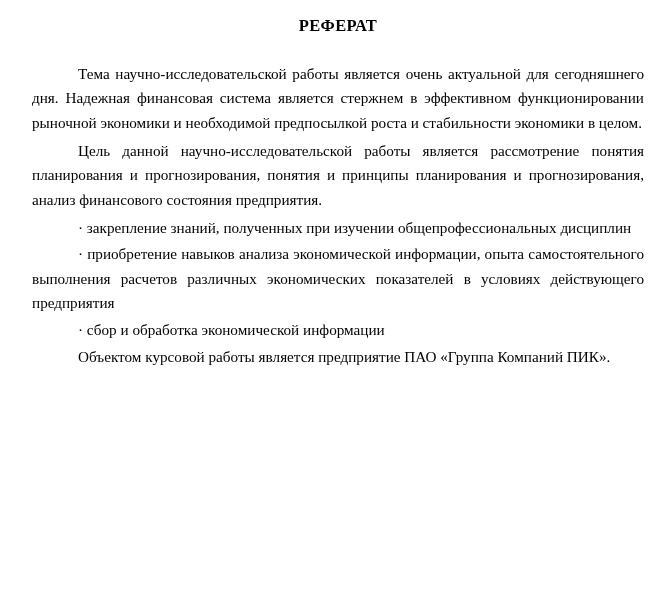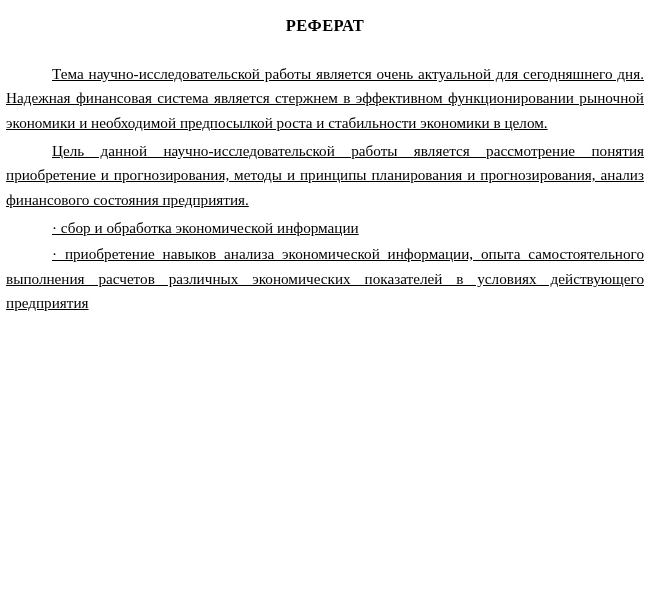--- a/index.html
+++ b/index.html
@@ -11,60 +11,61 @@
     width: 666px;
     height: 595px;
     font-family: "Liberation Serif", serif;
     color: #000000;
     overflow: hidden;
   }
   .page {
     width: 666px;
     height: 595px;
     box-sizing: border-box;
-    padding: 10px 22px 0 6px;
+    padding: 10px 22px 0 32px;
     background: #ffffff;
   }
   .doc-title {
     text-align: center;
     font-weight: bold;
     font-size: 16.5px;
     letter-spacing: 0.4px;
     margin: 6px 0 0 0;
     line-height: 1.2;
   }
   .body-block {
     margin-top: 26px;
   }
   p.para {
     margin: 0 0 0 0;
     font-size: 15.2px;
     line-height: 1.62;
     text-align: justify;
     text-justify: inter-word;
     text-indent: 46px;
-    text-decoration: underline;
   }
   p.para.bullet {
     text-indent: 46px;
   }
   p.para + p.para {
     margin-top: 2px;
   }
   .gap-small { height: 3px; }
 </style>
 </head>
 <body>
 
 <div class="page">
 
   <div class="doc-title">РЕФЕРАТ</div>
 
   <div class="body-block">
     <p class="para">Тема научно-исследовательской работы является очень актуальной для сегодняшнего дня. Надежная финансовая система является стержнем в эффективном функционировании рыночной экономики и необходимой предпосылкой роста и стабильности экономики в целом.</p>
     <div class="gap-small"></div>
-    <p class="para">Цель данной научно-исследовательской работы является рассмотрение понятия приобретение и прогнозирования, методы и принципы планирования и прогнозирования, анализ финансового состояния предприятия.</p>
+    <p class="para">Цель данной научно-исследовательской работы является рассмотрение понятия планирования и прогнозирования, понятия и принципы планирования и прогнозирования, анализ финансового состояния предприятия.</p>
     <div class="gap-small"></div>
+    <p class="para bullet">·      закрепление знаний, полученных при изучении общепрофессиональных дисциплин</p>
+    <p class="para bullet">· приобретение навыков анализа экономической информации, опыта самостоятельного выполнения расчетов различных экономических показателей в условиях действующего предприятия</p>
     <p class="para bullet">· сбор и обработка экономической информации</p>
-    <p class="para bullet">· приобретение навыков анализа экономической информации, опыта самостоятельного выполнения расчетов различных экономических показателей в условиях действующего предприятия</p>
+    <p class="para">Объектом курсовой работы является предприятие ПАО «Группа Компаний ПИК».</p>
   </div>
 
 </div>
 
 </body></html>

